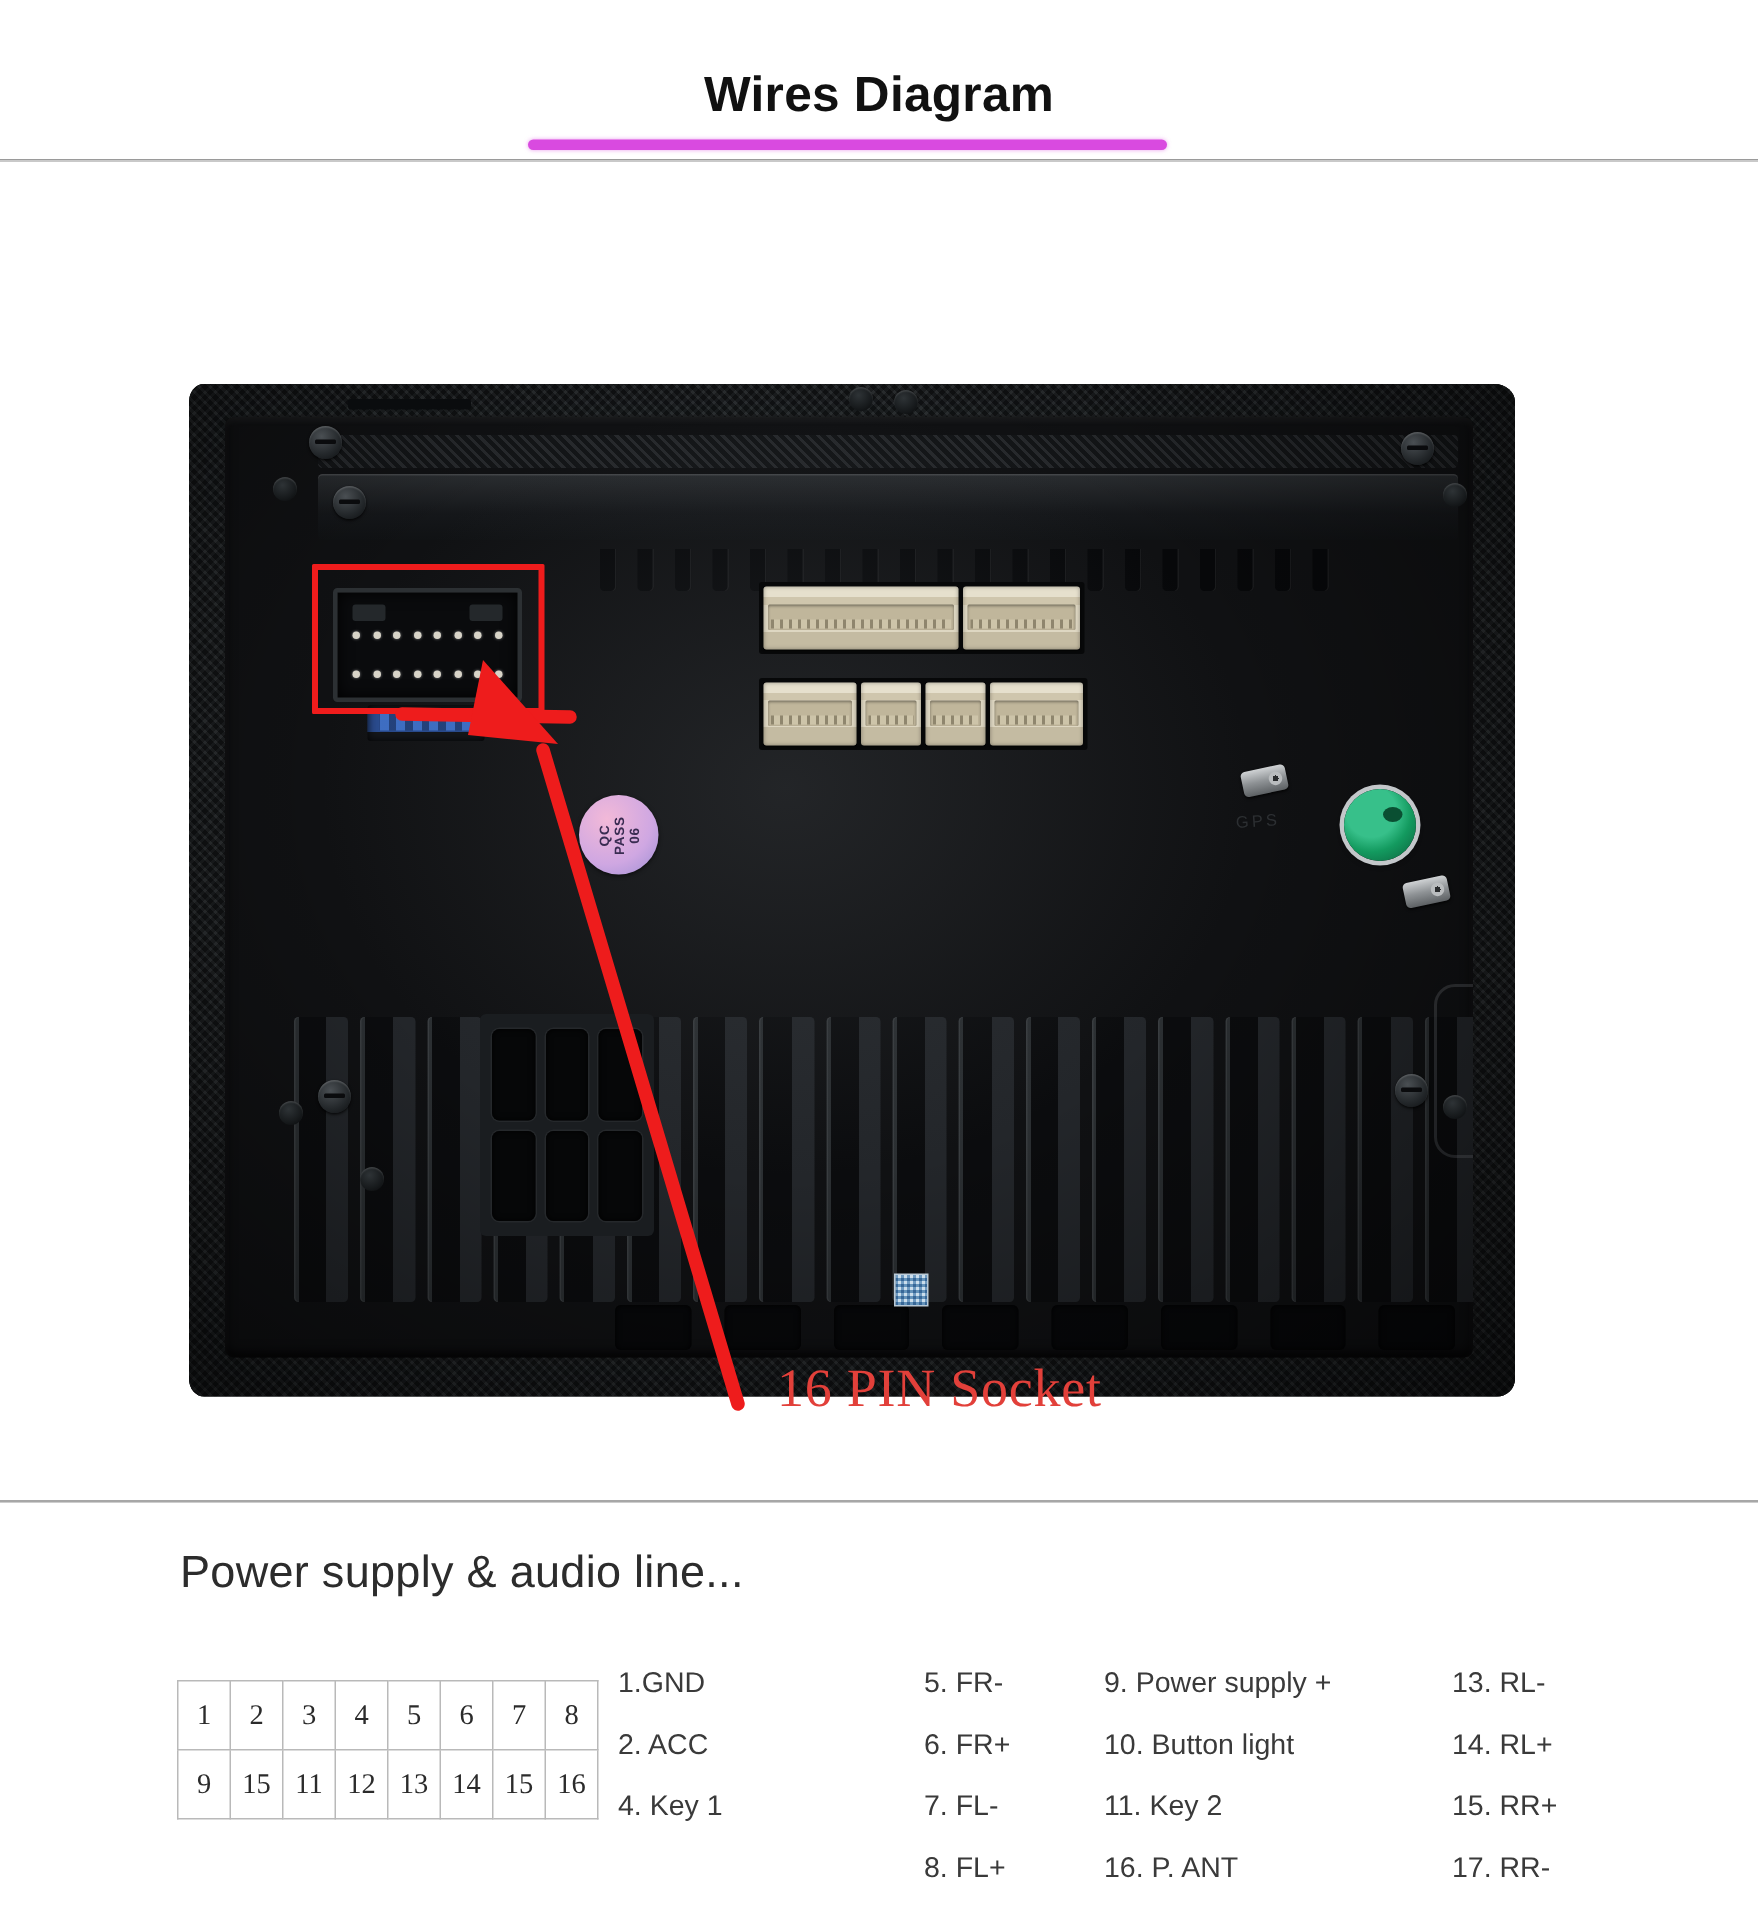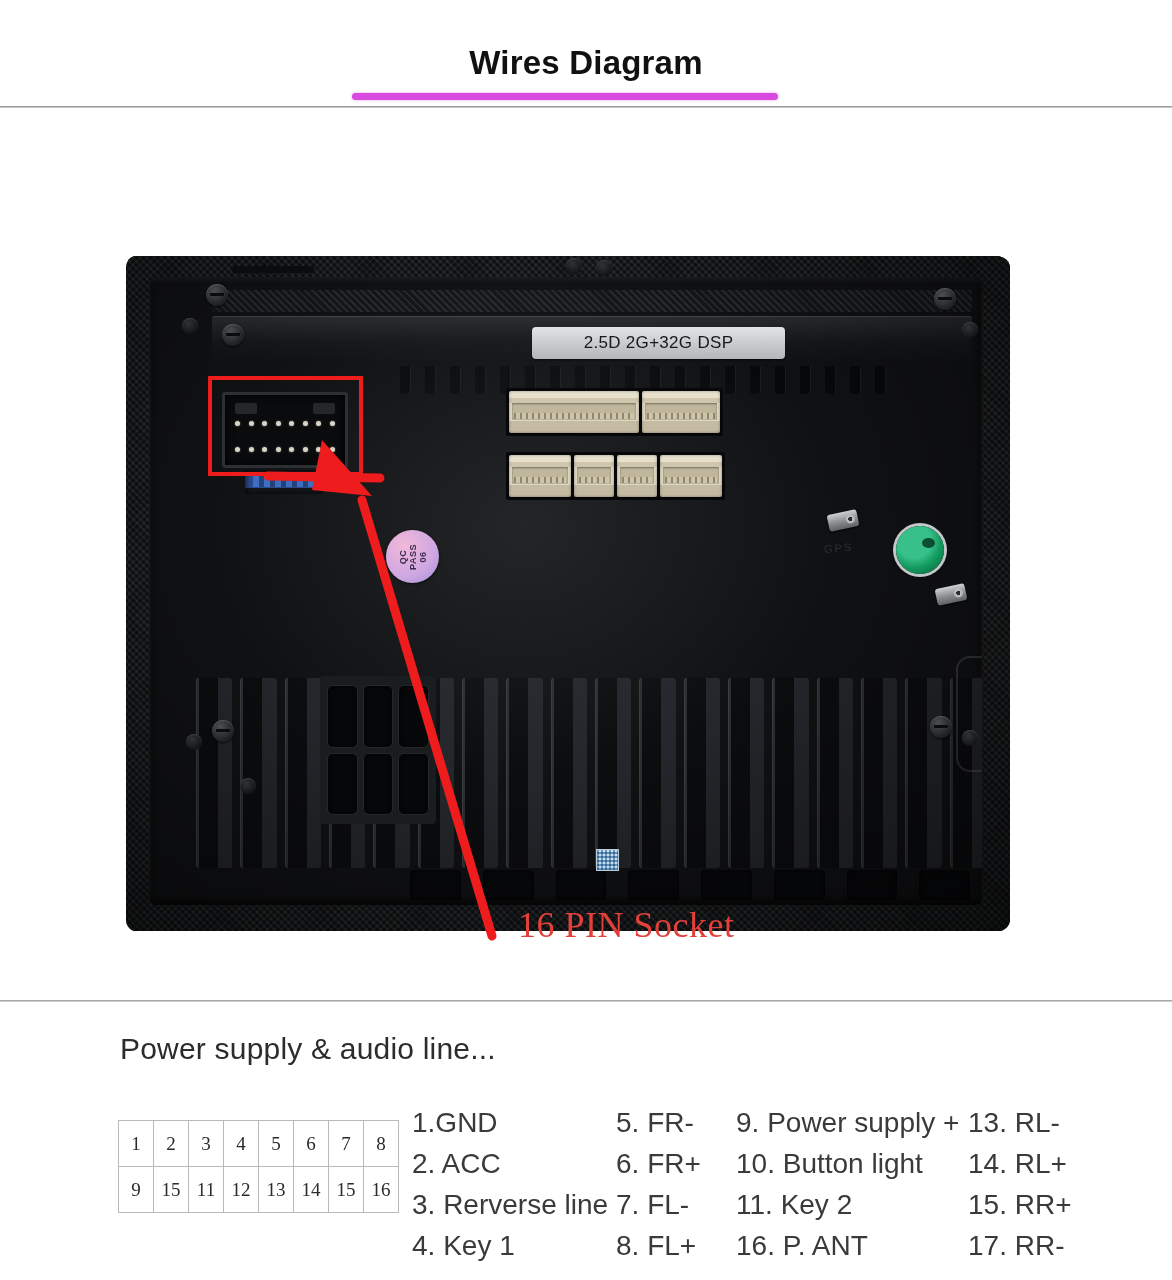--- a/index.html
+++ b/index.html
@@ -566,21 +566,21 @@
     font-family: "Liberation Serif", serif;
     font-size: 19px;
     color: #2b2b2b;
     padding: 0 2px;
   }
   .pin-col {
     position: absolute;
     top: 100px;
   }
   .pin-col .entry {
-    font-size: 28px;
+    font-size: 19px;
     color: #3a3a3a;
     line-height: 41px;
     white-space: nowrap;
   }
   #pin-col-1 { left: 412px; }
   #pin-col-2 { left: 616px; }
   #pin-col-3 { left: 736px; }
   #pin-col-4 { left: 968px; }
 </style>
 </head>
@@ -669,21 +669,20 @@
       </div>
 
       <div id="right-subplate"></div>
     </div>
 
     <div id="chassis-vignette"></div>
   </div>
 
   <div id="top-slot"></div>
 
-  <div id="spec-label">2.5D 2G+32G DSP</div>
 
   <div id="pin-socket-wrap">
     <div id="pin-socket-shell">
       <div id="pin-socket-notch-l"></div>
       <div id="pin-socket-notch-r"></div>
       <div class="pin-row" id="pin-row-top">
         <i></i>
         <i></i>
         <i></i>
         <i></i>
@@ -779,21 +778,20 @@
       <td>14</td>
       <td>15</td>
       <td>16</td>
     </tr>
   </tbody>
     </table>
 
   <div class="pin-col" id="pin-col-1">
     <div class="entry">1.GND</div>
     <div class="entry">2. ACC</div>
-    <div class="entry">3. Rerverse line</div>
     <div class="entry">4. Key 1</div>
   </div>
 
   <div class="pin-col" id="pin-col-2">
     <div class="entry">5. FR-</div>
     <div class="entry">6. FR+</div>
     <div class="entry">7. FL-</div>
     <div class="entry">8. FL+</div>
   </div>
 

